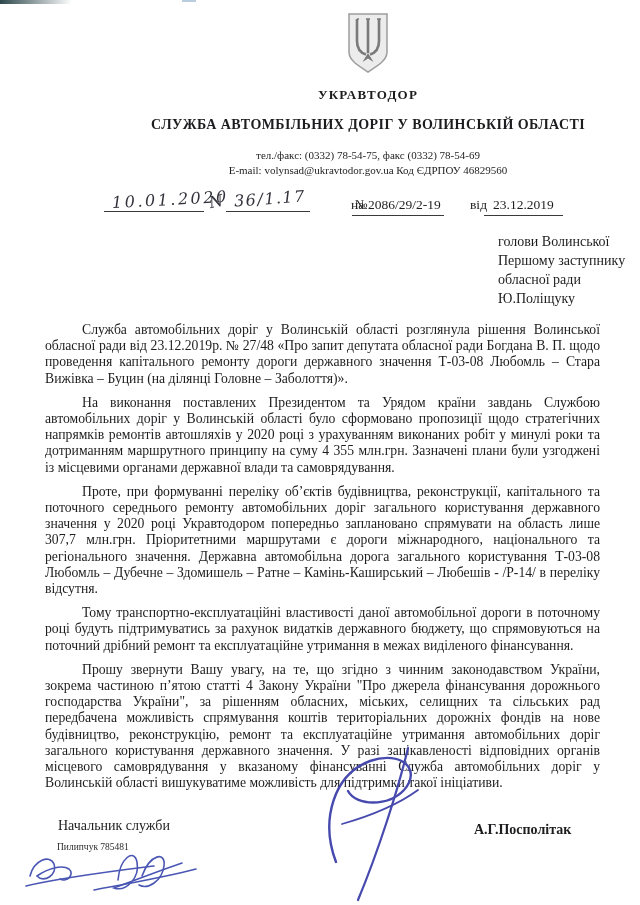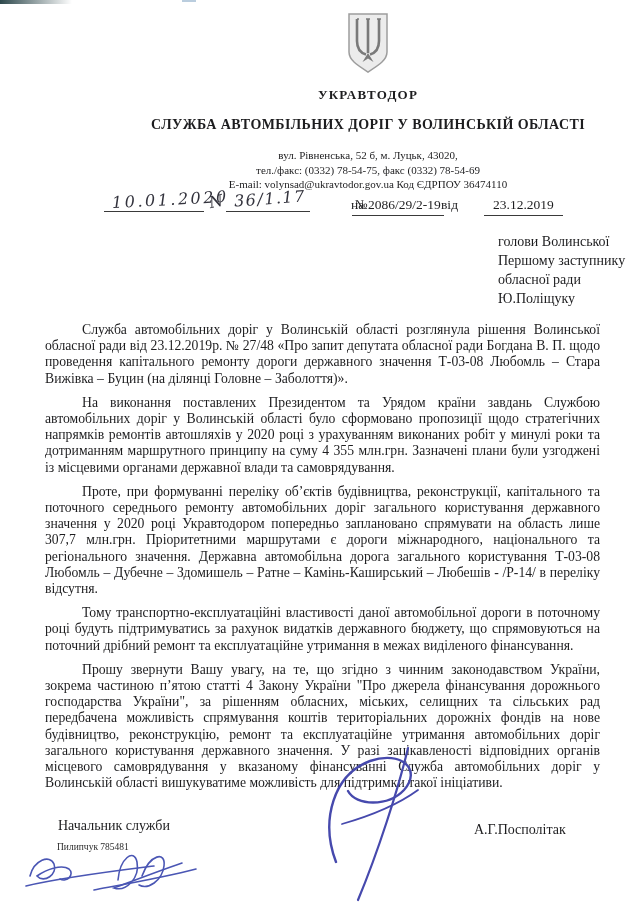--- a/index.html
+++ b/index.html
@@ -24,35 +24,35 @@
   .hand { font-family:"DejaVu Serif", serif; font-style:italic; color:#33333d; }
   .hw-date { position:absolute; left:112px; top:190px; font-size:16px; letter-spacing:2.5px; transform:rotate(-3deg); }
   .hw-n    { position:absolute; left:209px; top:192px; font-size:16px; transform:rotate(-12deg); }
   .hw-num  { position:absolute; left:234px; top:189px; font-size:16px; letter-spacing:1.5px; transform:rotate(-4deg); }
   .blank-line { position:absolute; border-bottom:1.3px solid #3a3a3a; }
   .bl-date { left:104px; top:194px; width:100px; height:17px; }
   .bl-num  { left:226px; top:194px; width:84px;  height:17px; }
   .printed { position:absolute; font-size:13.5px; top:197px; }
   .pr-na   { left:335px;margin-left:16px; }
   .pr-num  { left:352px; border-bottom:1.3px solid #3a3a3a; padding:0 3px 2px; }
-  .pr-vid  { left:441px; }
+  .pr-vid  { left:470px; }
   .pr-date { left:484px; border-bottom:1.3px solid #3a3a3a; padding:0 9px 2px; }
 
   
   .recipient { position:absolute; left:498px; top:232px; width:130px; font-size:14px; line-height:19px; }
   .recipient .name { }
 
   
   .body-text { position:absolute; left:37px; top:314px; width:571px;
     font-size:13.7px; line-height:16.2px; text-align:justify; }
   .body-text p { margin:8px; text-indent:37px; }
 
   
   .sig-title { position:absolute; left:58px;  top:818px; font-size:14px; }
-  .sig-name  { position:absolute; left:474px; top:822px; font-size:14px; }
+  .sig-name  { position:absolute; left:474px; top:822px; font-size:14px;font-weight:bold; }
   .sig-exec  { position:absolute; left:57px;  top:842px; font-size:9.5px; color:#2a2a2a; }
   .sig-main-svg { position:absolute; left:312px; top:744px; }
   .sig-left-svg { position:absolute; left:22px;  top:844px; }
 </style>
 </head>
 <body>
 
 <div class="page">
 
   <div class="artifact-topleft"></div>
@@ -67,23 +67,22 @@
           <path d="M12 7 V29 C12 37 16 41 21 42.5"></path>
           <path d="M34 7 V29 C34 37 30 41 25 42.5"></path>
           <path d="M12 7 H14 M32 7 H36 M21 7 H25" stroke-width="1.6"></path>
         </g>
         <path d="M23 41 L17.5 50 L23 46.5 L28.5 50 Z" fill="#7a7a7a"></path>
       </svg>
     </span>
     <div class="org">УКРАВТОДОР</div>
     <div class="dept">СЛУЖБА АВТОМБІЛЬНИХ ДОРІГ У ВОЛИНСЬКІЙ ОБЛАСТІ</div>
     <div class="addr">
-      <div>вул. Рівненська, 52 б, м. Луцьк, 43020,</div>
       <div>тел./факс: (0332) 78-54-75, факс (0332) 78-54-69</div>
-      <div>E-mail: volynsad@ukravtodor.gov.ua  Код ЄДРПОУ 36474110</div>
+      <div>E-mail: volynsad@ukravtodor.gov.ua  Код ЄДРПОУ 46829560</div>
     </div>
   </div>
 
   <div class="blank-line bl-date"></div>
   <div class="blank-line bl-num"></div>
   <span class="hand hw-date">10.01.2020</span>
   <span class="hand hw-n">N</span>
   <span class="hand hw-num">36/1.17</span>
   <span class="printed pr-na">на</span>
   <span class="printed pr-num">№2086/29/2-19</span>

